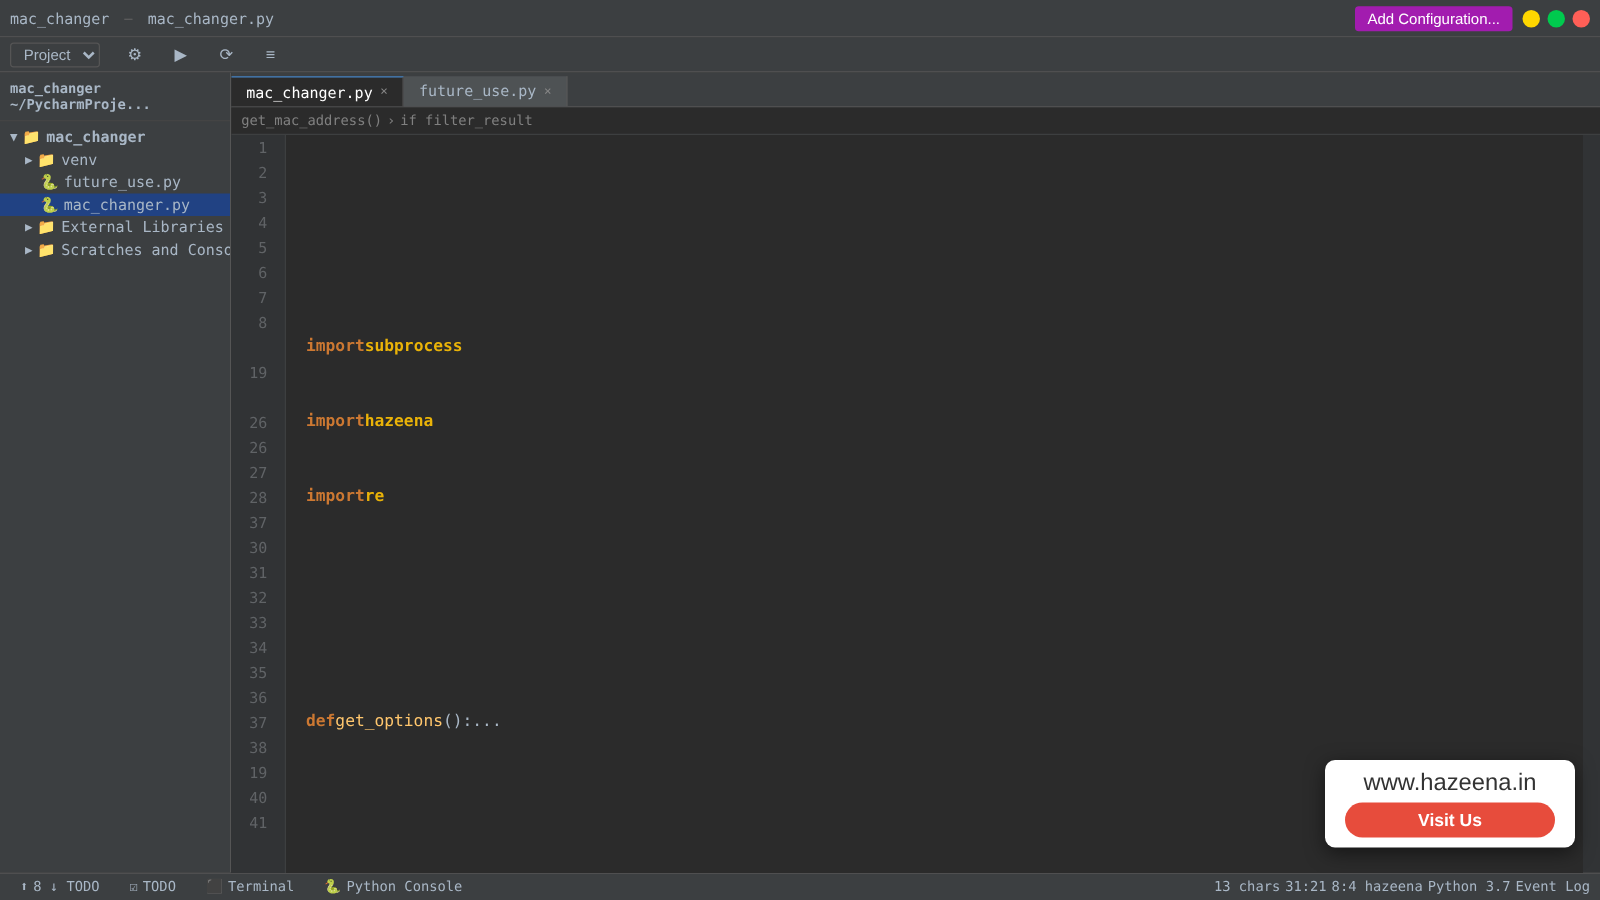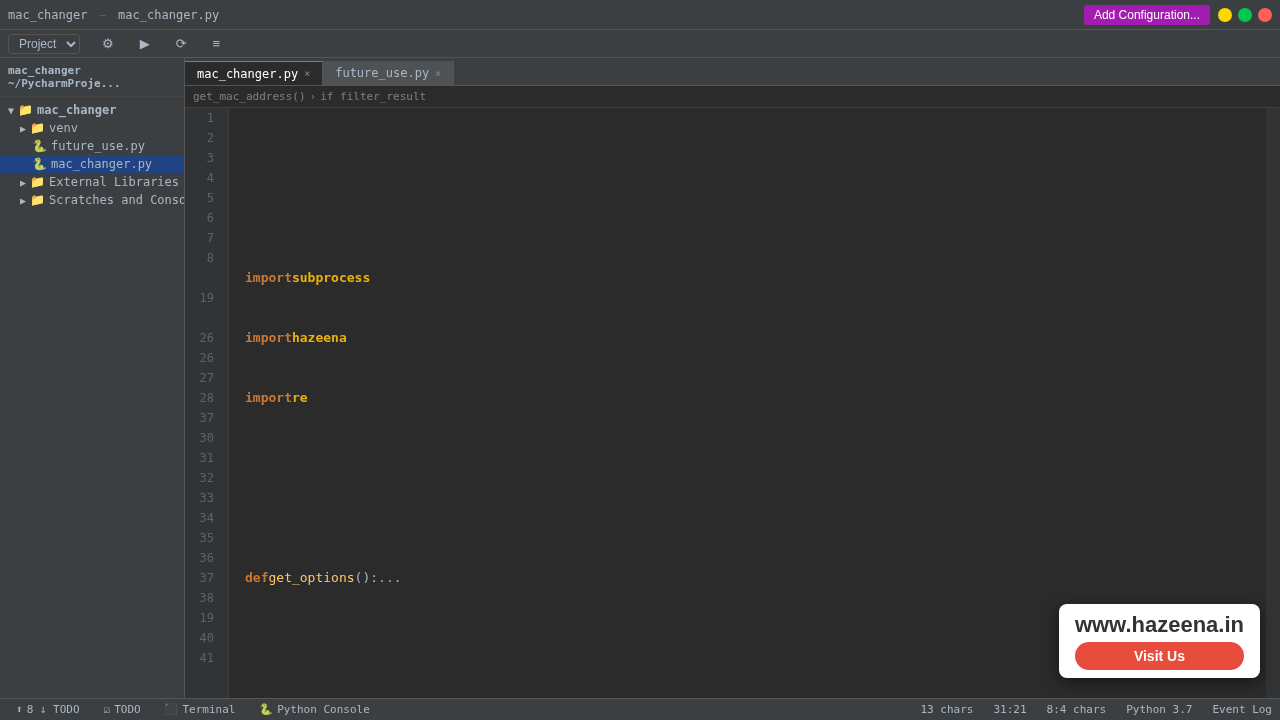--- a/index.html
+++ b/index.html
@@ -238,21 +238,21 @@
       display: flex;
       align-items: center;
       padding: 0 8px;
       font-size: 11px;
       color: #a9b7c6;
       border-top: 1px solid #555;
       flex-shrink: 0;
       gap: 16px;
     }
     .status-left { display: flex; gap: 12px; align-items: center; }
-    .status-right { margin-left: auto; display: flex; gap: 20px; align-items: center; }
+    .status-right { margin-left: auto; display: flex; gap: 4px; align-items: center; }
     .status-item { display: flex; align-items: center; gap: 4px; cursor: pointer; }
 
     
     .bottom-tabs {
       display: flex;
       align-items: center;
       gap: 8px;
     }
     .bottom-tab {
       padding: 2px 8px;
@@ -285,22 +285,22 @@
       right: 20px;
       background: white;
       border-radius: 8px;
       padding: 8px 16px;
       text-align: center;
       box-shadow: 0 4px 15px rgba(0,0,0,0.5);
       z-index: 100;
       min-width: 200px;
     }
     .ad-url {
-      font-size: 22px;
-      font-weight: bold;
+      font-size: 19px;
+      font-weight: normal;
       color: #333;
       font-family: Arial, sans-serif;
     }
     .ad-btn {
       background: #e74c3c;
       color: white;
       border: none;
       padding: 6px 24px;
       font-size: 14px;
       font-weight: bold;
@@ -504,17 +504,17 @@
       </div>
       <div class="bottom-tab">
         <span>🐍</span>
         <span>Python Console</span>
       </div>
     </div>
   </div>
   <div class="status-right">
     <span class="status-item">13 chars</span>
     <span class="status-item">31:21</span>
-    <span class="status-item">8:4 chars</span>
+    <span class="status-item">8:4 hazeena</span>
     <span class="status-item">Python 3.7</span>
     <span class="status-item">Event Log</span>
   </div>
 </div>
 
 </body></html>

